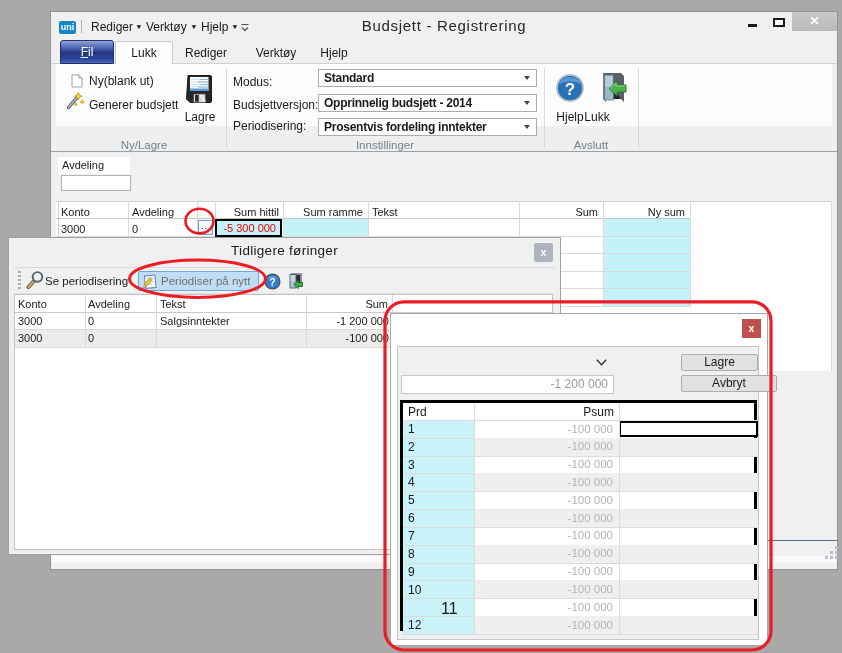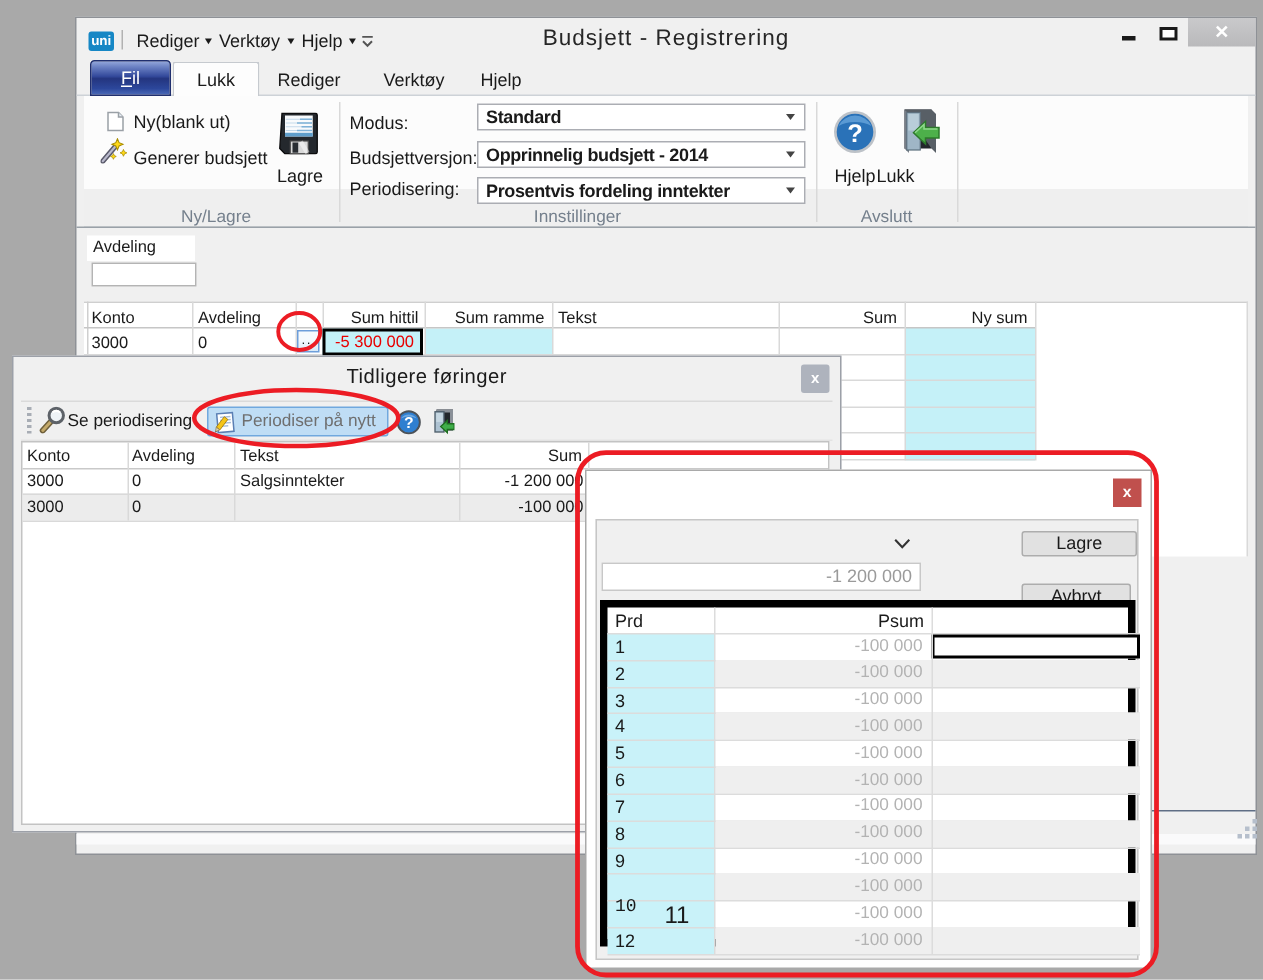--- a/index.html
+++ b/index.html
@@ -219,24 +219,24 @@
     <div class="t" style="left:294px;top:37px;width:80px;text-align:right;font-size:11px;color:#1a1a1a;">-100 000</div>
   </div>
 </div>
 <div class="abs" id="dlg2">
   <div class="t" style="left:351px;top:5px;width:19px;height:19px;background:#c0504d;color:#fff;font-size:10.5px;font-weight:bold;text-align:center;line-height:18px;">x</div>
   <div class="t" style="left:5.5px;top:32px;width:362px;height:294px;background:#f0f0f0;border:1px solid #c6c6c6;"></div>
   <svg class="t" style="left:205px;top:45px;" width="11" height="7" viewBox="0 0 11 7">
       <path d="M0.8 0.8 L5.5 5.8 L10.2 0.8" fill="none" stroke="#333" stroke-width="1.4"></path>
     </svg>
   <div class="btnw" style="left:290px;top:40px;width:77px;height:17px;line-height:15px;">Lagre</div>
-  <div class="btnw" style="left:290px;top:75px;width:73px;height:17px;line-height:15px;">Avbryt</div>
+  <div class="btnw" style="left:290px;top:61px;width:96px;height:17px;line-height:15px;">Avbryt</div>
   <div class="t" style="left:10px;top:61px;width:213px;height:19px;background:#fff;border:1px solid #c8c8c8;font-size:12px;color:#9a9a9a;text-align:right;line-height:17px;padding-right:5px;">-1 200 000</div>
 
-  <div class="t" id="pgrid" style="left:9px;top:86px;width:357px;height:231px;background:#fff;border:5px solid #000000;">
+  <div class="t" id="pgrid" style="left:9px;top:86px;width:357px;height:231px;background:#fff;border:3px solid #000000;">
     <div class="t" style="left:0;top:17px;width:70.6px;height:214px;background:#c9f2f9;"></div>
     <div class="t" style="left:5px;top:2px;font-size:12px;color:#1a1a1a;">Prd</div>
     <div class="t" style="left:111px;top:2px;width:100px;text-align:right;font-size:12px;color:#1a1a1a;">Psum</div>
     <div class="t" style="left:70.6px;top:0;width:1px;height:231px;background:#dcdcdc;z-index:3;"></div>
     <div class="t" style="left:215.8px;top:0;width:1px;height:231px;background:#dcdcdc;z-index:3;"></div>
     <div class="t" style="left:0;top:17px;width:355px;height:1px;background:#dcdcdc;"></div>
     <div id="prows">
         <div class="t" style="left:0;top:34.83px;width:355px;height:1px;background:#dcdcdc;"></div>
         <div class="t" style="left:5px;top:19.00px;font-size:12px;color:#1a1a1a;">1</div>
         <div class="t" style="left:110px;top:19.50px;width:100px;text-align:right;font-size:11.5px;color:#b3b3b3;">-100 000</div>
@@ -263,21 +263,21 @@
         <div class="t" style="left:110px;top:126.48px;width:100px;text-align:right;font-size:11.5px;color:#b3b3b3;">-100 000</div>
         <div class="t" style="left:71.6px;top:141.81px;width:283.4px;height:17.83px;background:#efefef;"></div>
         <div class="t" style="left:0;top:159.64px;width:355px;height:1px;background:#dcdcdc;"></div>
         <div class="t" style="left:5px;top:143.81px;font-size:12px;color:#1a1a1a;">8</div>
         <div class="t" style="left:110px;top:144.31px;width:100px;text-align:right;font-size:11.5px;color:#b3b3b3;">-100 000</div>
         <div class="t" style="left:0;top:177.47px;width:355px;height:1px;background:#dcdcdc;"></div>
         <div class="t" style="left:5px;top:161.64px;font-size:12px;color:#1a1a1a;">9</div>
         <div class="t" style="left:110px;top:162.14px;width:100px;text-align:right;font-size:11.5px;color:#b3b3b3;">-100 000</div>
         <div class="t" style="left:71.6px;top:177.47px;width:283.4px;height:17.83px;background:#efefef;"></div>
         <div class="t" style="left:0;top:195.30px;width:355px;height:1px;background:#dcdcdc;"></div>
-        <div class="t" style="left:5px;top:192px;font-size:12px;color:#1a1a1a;font-family:Liberation Mono, monospace;">10</div>
+        <div class="t" style="left:5px;top:180px;font-size:12px;color:#1a1a1a;">10</div>
         <div class="t" style="left:110px;top:179.97px;width:100px;text-align:right;font-size:11.5px;color:#b3b3b3;">-100 000</div>
         <div class="t" style="left:0;top:213.13px;width:355px;height:1px;background:#dcdcdc;"></div>
         <div class="t" style="left:5px;top:197.30px;font-size:16px;color:#1a1a1a;margin-left:33px;">11</div>
         <div class="t" style="left:110px;top:197.80px;width:100px;text-align:right;font-size:11.5px;color:#b3b3b3;">-100 000</div>
         <div class="t" style="left:71.6px;top:213.13px;width:283.4px;height:17.83px;background:#efefef;"></div>
         <div class="t" style="left:0;top:230.96px;width:355px;height:1px;background:#dcdcdc;"></div>
         <div class="t" style="left:5px;top:215.13px;font-size:12px;color:#1a1a1a;">12</div>
         <div class="t" style="left:110px;top:215.63px;width:100px;text-align:right;font-size:11.5px;color:#b3b3b3;">-100 000</div>
       </div>
     <div class="t" style="left:215.8px;top:17.8px;width:139.2px;height:16px;background:#fff;border:2px solid #000;"></div>

